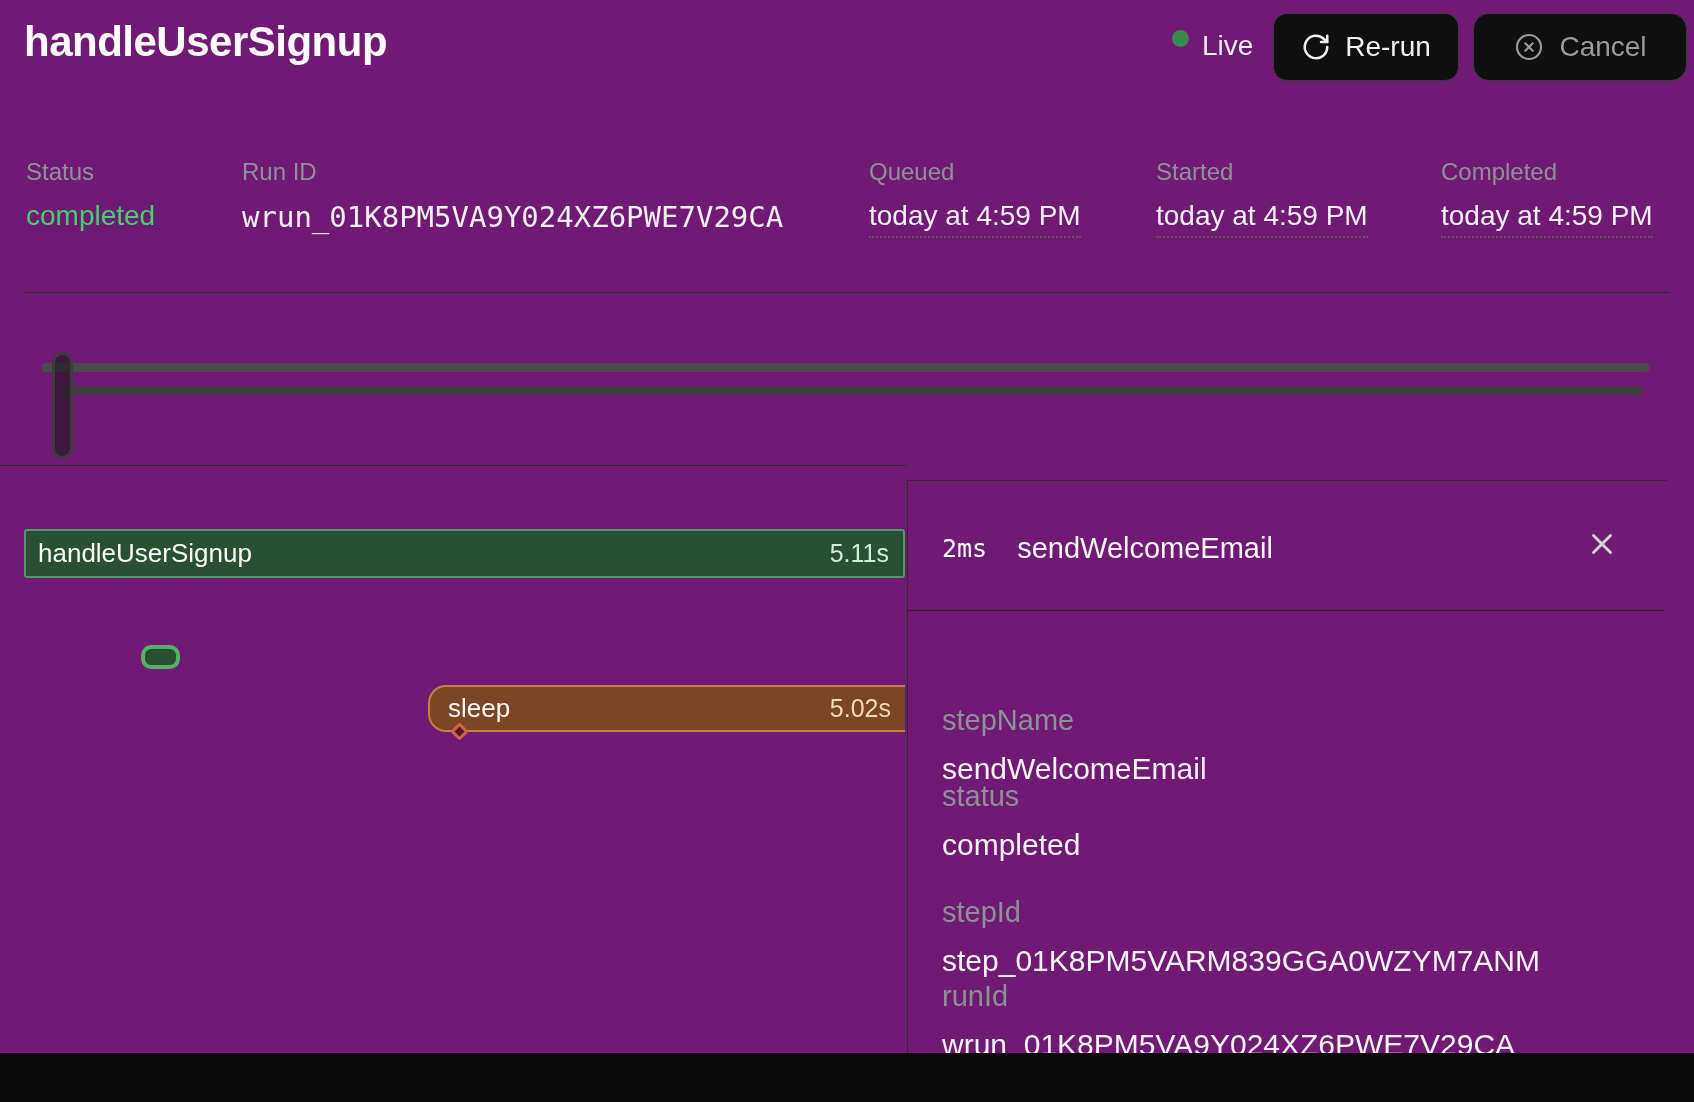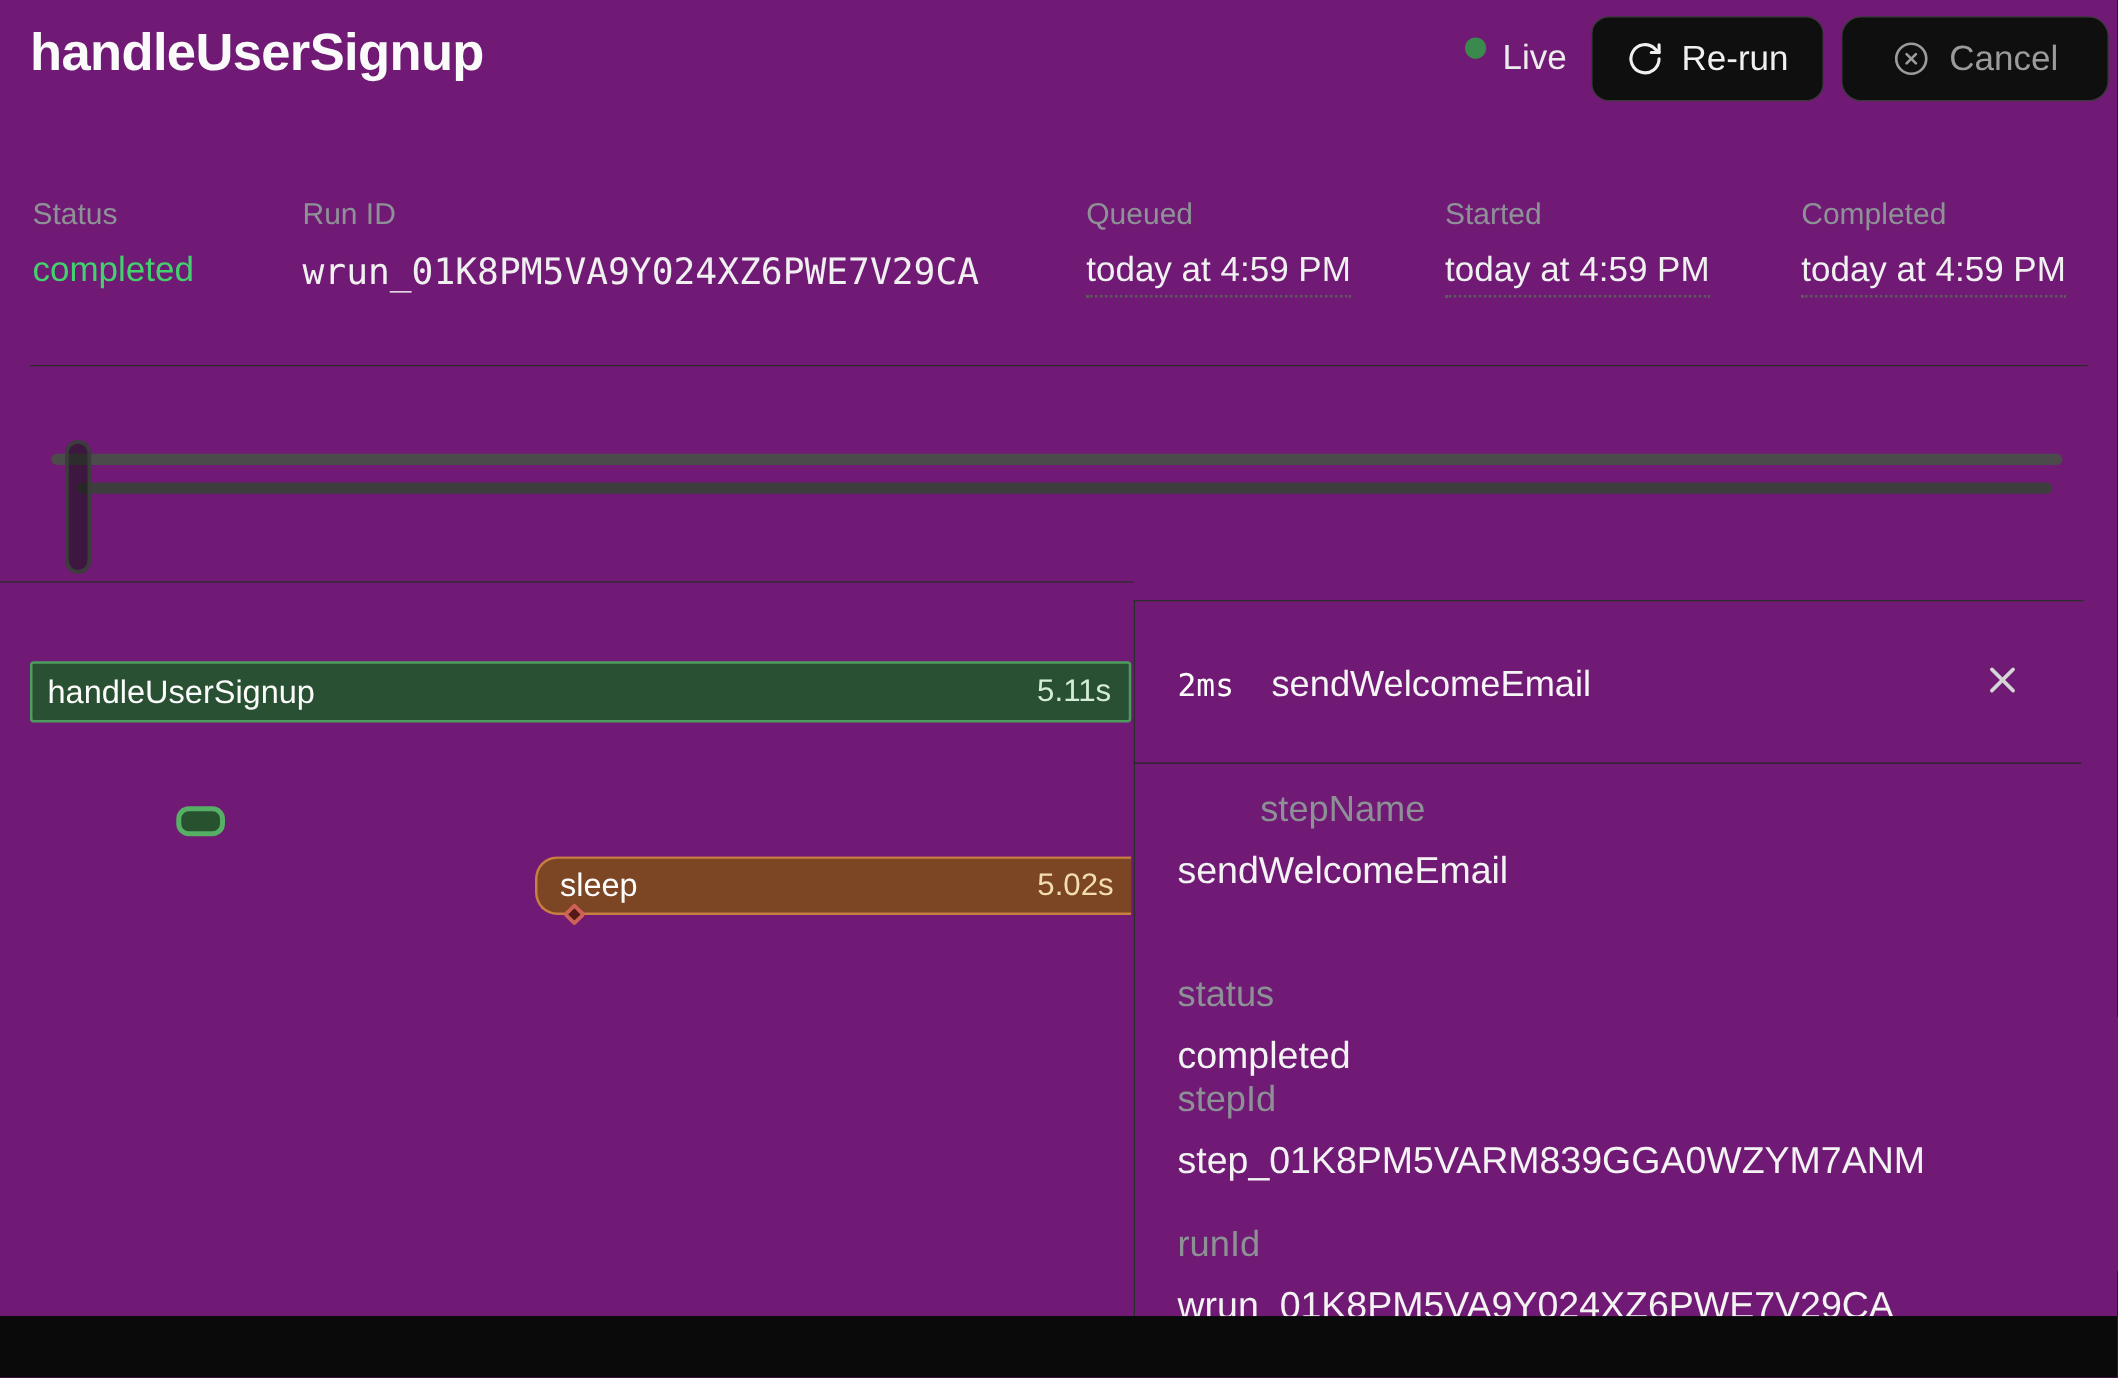--- a/index.html
+++ b/index.html
@@ -90,21 +90,21 @@
   .panel-title{font-size:29px;color:#f5f5f5;}
   .panel-close{
     position:absolute;left:1582px;top:525px;width:40px;height:40px;
     display:flex;align-items:center;justify-content:center;
     color:#d6d6d6;cursor:pointer;background:none;border:none;padding:0;
   }
   .panel-divider{position:absolute;left:907px;top:610px;width:758px;height:1px;background:#242424;}
   .kv{position:absolute;left:942px;}
   .kv .k{font-size:29px;color:#8d9196;}
   .kv .v{margin-top:15px;font-size:30px;color:#f3f3f3;}
-  .kv-0{top:632px;text-align:center;} .kv-1{top:780px;} .kv-2{top:864px;} .kv-3{top:980px;}
+  .kv-0{top:704px;} .kv-1{top:780px;} .kv-2{top:896px;} .kv-3{top:980px;}
 </style>
 </head>
 <body>
 
 <div id="app">
 
   <div class="page-title">handleUserSignup</div>
 
   <div class="live">
     <span class="live-dot"></span>

